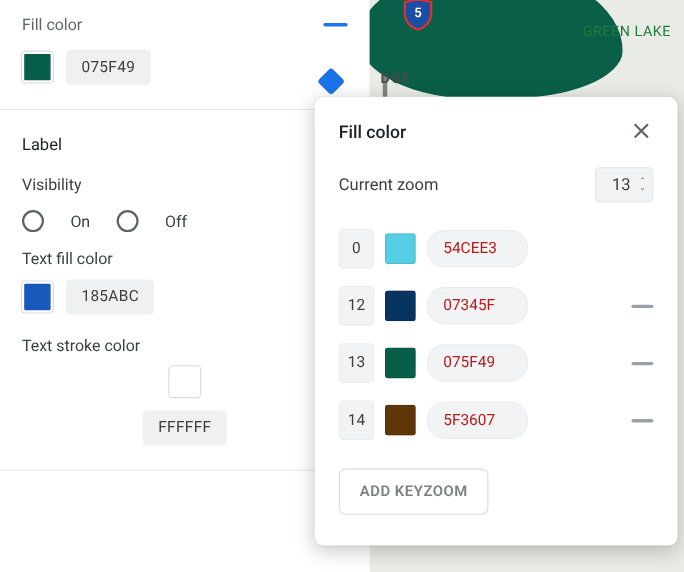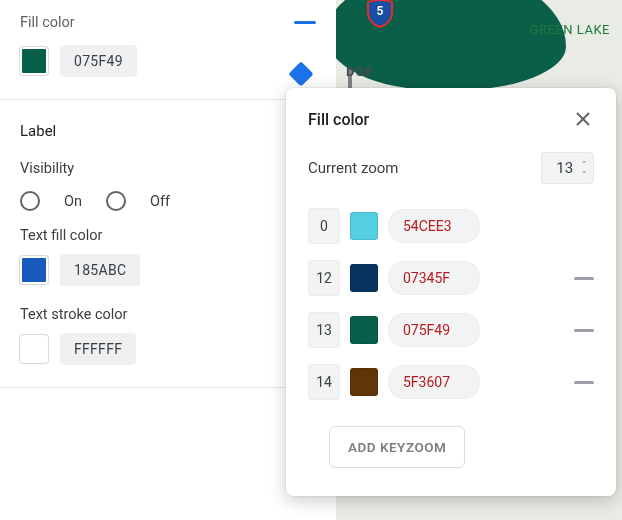--- a/index.html
+++ b/index.html
@@ -183,21 +183,20 @@
     display:inline-block;
     border:1px solid #dadce0;
     border-radius:6px;
     padding:12px 18px;
     color:#7c7f83;
     font-weight:600;
     letter-spacing:0.5px;
     font-size:13.5px;
     cursor:pointer;
     background:#fff;
-    margin-left:21px;
   }
 </style>
 </head>
 <body>
 
 <div class="panel">
   <div class="row-header">
     <div class="title">Fill color</div>
     <div class="dash"></div>
   </div>
@@ -220,21 +219,21 @@
     </div>
   </div>
 
   <div class="sub-label">Text fill color</div>
   <div class="fill-row" style="padding-top:6px; padding-bottom:10px;">
     <div class="swatch" id="tf-sw" style="background: rgb(24, 90, 188);"></div>
     <div class="hex-chip">185ABC</div>
   </div>
 
   <div class="sub-label">Text stroke color</div>
-  <div class="fill-row" style="padding-top:6px; padding-bottom:22px;">
+  <div class="fill-row" style="padding-top:6px; padding-bottom:22px;flex-direction:column;">
     <div class="swatch" id="ts-sw" style="background: rgb(255, 255, 255); border: 2px solid rgb(255, 255, 255); box-shadow: rgba(0, 0, 0, 0.15) 0px 0px 0px 1px;"></div>
     <div class="hex-chip">FFFFFF</div>
   </div>
   <hr class="div">
 </div>
 
 <div class="diamond-wrapper">
   <div class="diamond"></div>
 </div>
 

